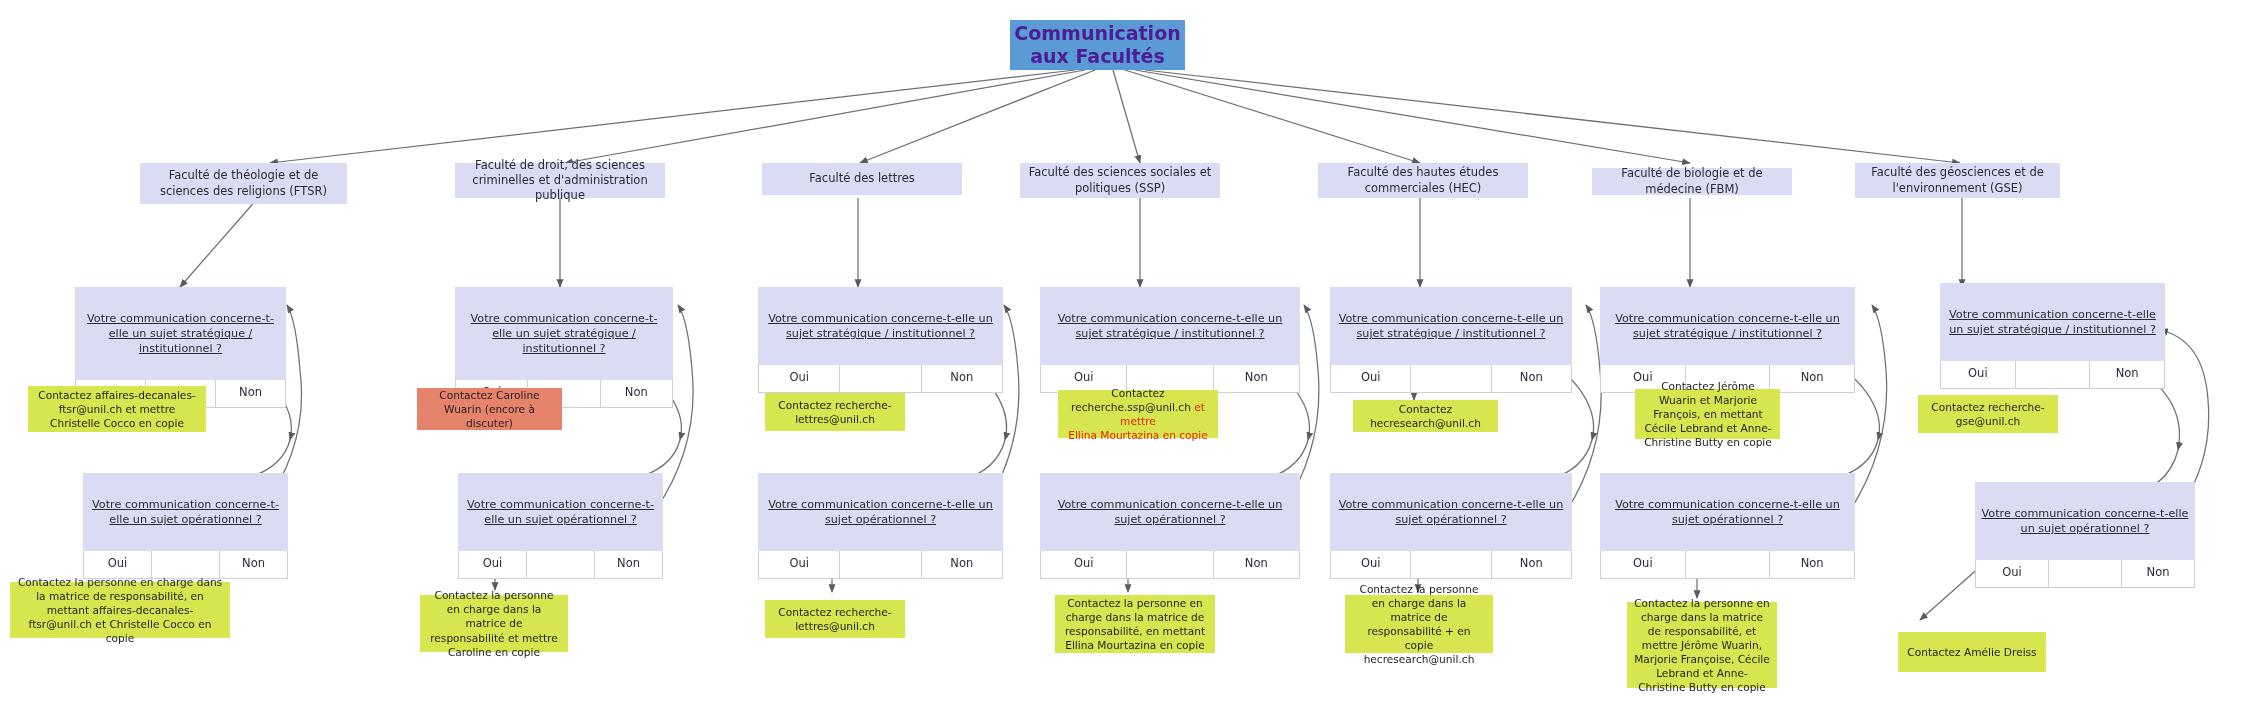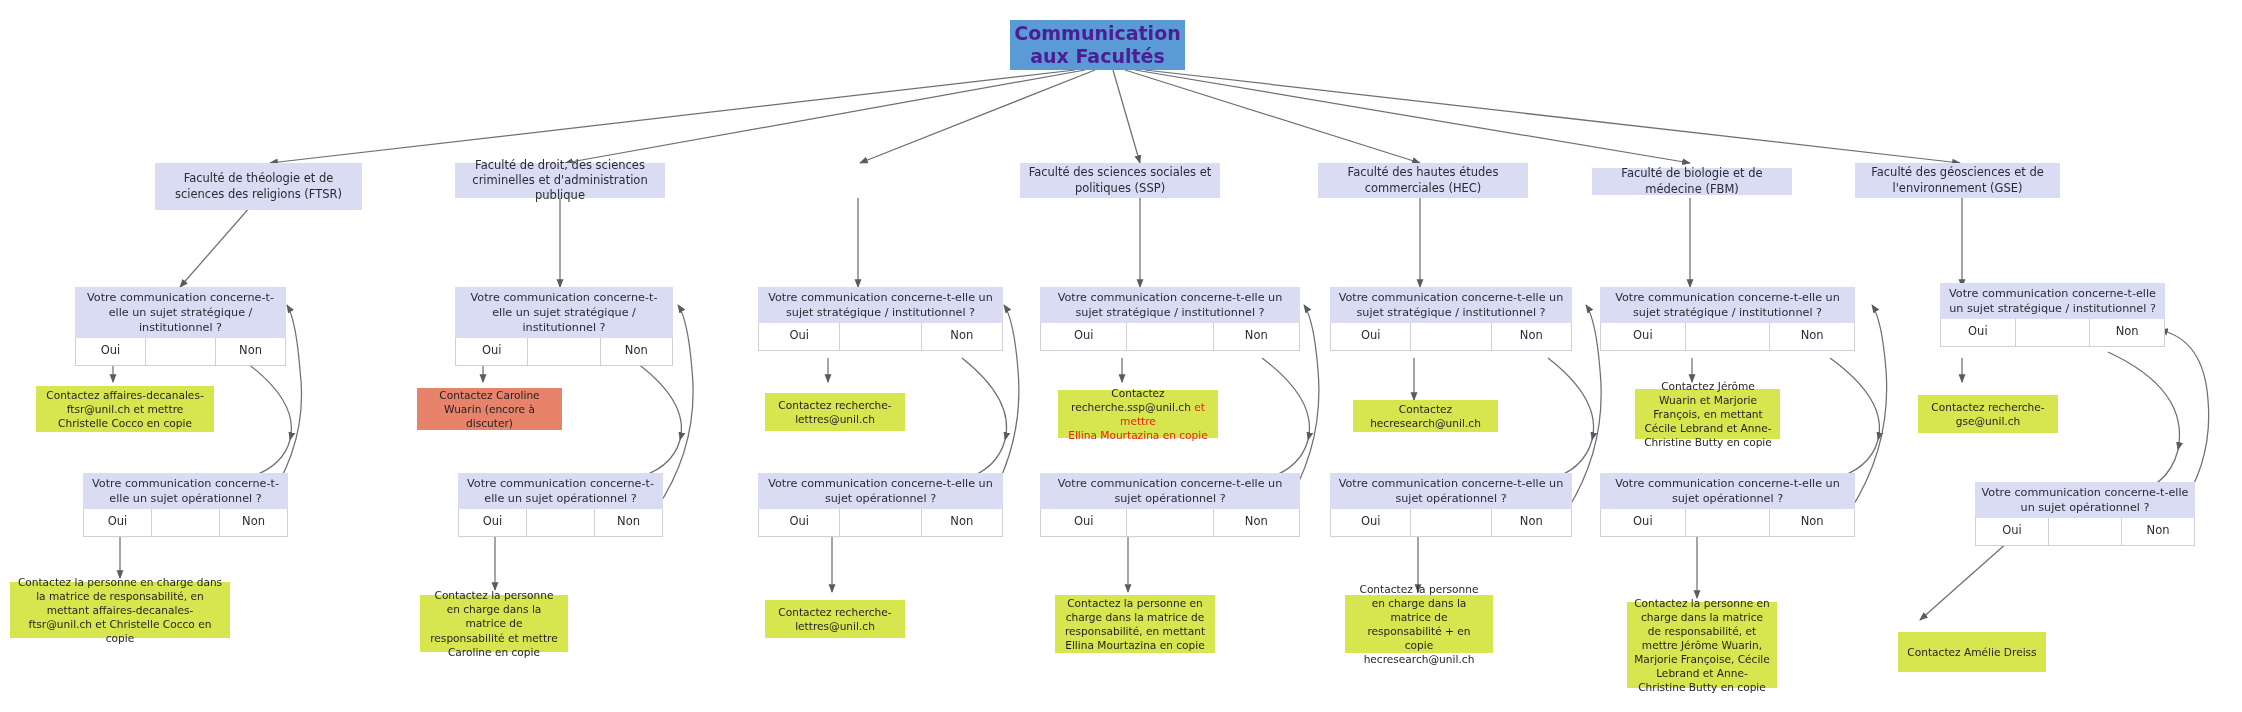--- a/index.html
+++ b/index.html
@@ -56,23 +56,24 @@
   .decision{
     display:block;
     padding:0;
     background:transparent;
   }
   .decision .q{
     background:#d9dcf3;
     color:#2b2b36;
     font-size:11.2px;
     line-height:1.34;
-    padding:3px 6px;
+    padding:24px 6px;
     text-align:center;
     box-sizing:border-box;
+    text-decoration:underline;
   }
   .decision .opts{
     display:flex;
     width:100%;
     box-sizing:border-box;
   }
   .decision .opt{
     flex:1 1 0;
     background:#ffffff;
     border:1px solid #cfcfd8;
@@ -171,34 +172,34 @@
       <path d="M 2178 450 Q 2168 490 2122 495"></path>
       <path d="M 2008 542 L 1920 620"></path>
       <path d="M 2152 542 Q 2215 480 2208 400 Q 2204 340 2160 330"></path>
     </g>
   </svg>
 
   <div class="node root" style="left:1010px;top:20px;width:175px;height:50px;">
     <span>Communication aux Facultés</span>
   </div>
 
-  <div class="node faculty" style="left:155px;top:163px;width:207px;height:47px;">
+  <div class="node faculty" style="left:140px;top:163px;width:207px;height:41px;">
     <span>Faculté de théologie et de sciences des religions (FTSR)</span>
   </div>
 
   <div class="node decision" style="left:75px;top:287px;width:211px;">
     <div class="q">Votre communication concerne-t-elle un sujet stratégique / institutionnel ?</div>
     <div class="opts">
       <div class="opt">Oui</div>
       <div class="opt mid"></div>
       <div class="opt">Non</div>
     </div>
   </div>
 
-  <div class="node action" style="left:36px;top:386px;width:178px;height:46px;">
+  <div class="node action" style="left:28px;top:386px;width:178px;height:46px;">
     <span>Contactez affaires-decanales-ftsr@unil.ch et mettre Christelle Cocco en copie</span>
   </div>
 
   <div class="node decision" style="left:83px;top:473px;width:205px;">
     <div class="q">Votre communication concerne-t-elle un sujet opérationnel ?</div>
     <div class="opts">
       <div class="opt">Oui</div>
       <div class="opt mid"></div>
       <div class="opt">Non</div>
     </div>
@@ -231,20 +232,23 @@
       <div class="opt">Oui</div>
       <div class="opt mid"></div>
       <div class="opt">Non</div>
     </div>
   </div>
 
   <div class="node action" style="left:420px;top:595px;width:148px;height:57px;">
     <span>Contactez la personne en charge dans la matrice de responsabilité et mettre Caroline en copie</span>
   </div>
 
+  <div class="node faculty" style="left:762px;top:163px;width:200px;height:32px;">
+    <span>Faculté des lettres</span>
+  </div>
 
   <div class="node decision" style="left:758px;top:287px;width:245px;">
     <div class="q">Votre communication concerne-t-elle un sujet stratégique / institutionnel ?</div>
     <div class="opts">
       <div class="opt">Oui</div>
       <div class="opt mid"></div>
       <div class="opt">Non</div>
     </div>
   </div>
 

